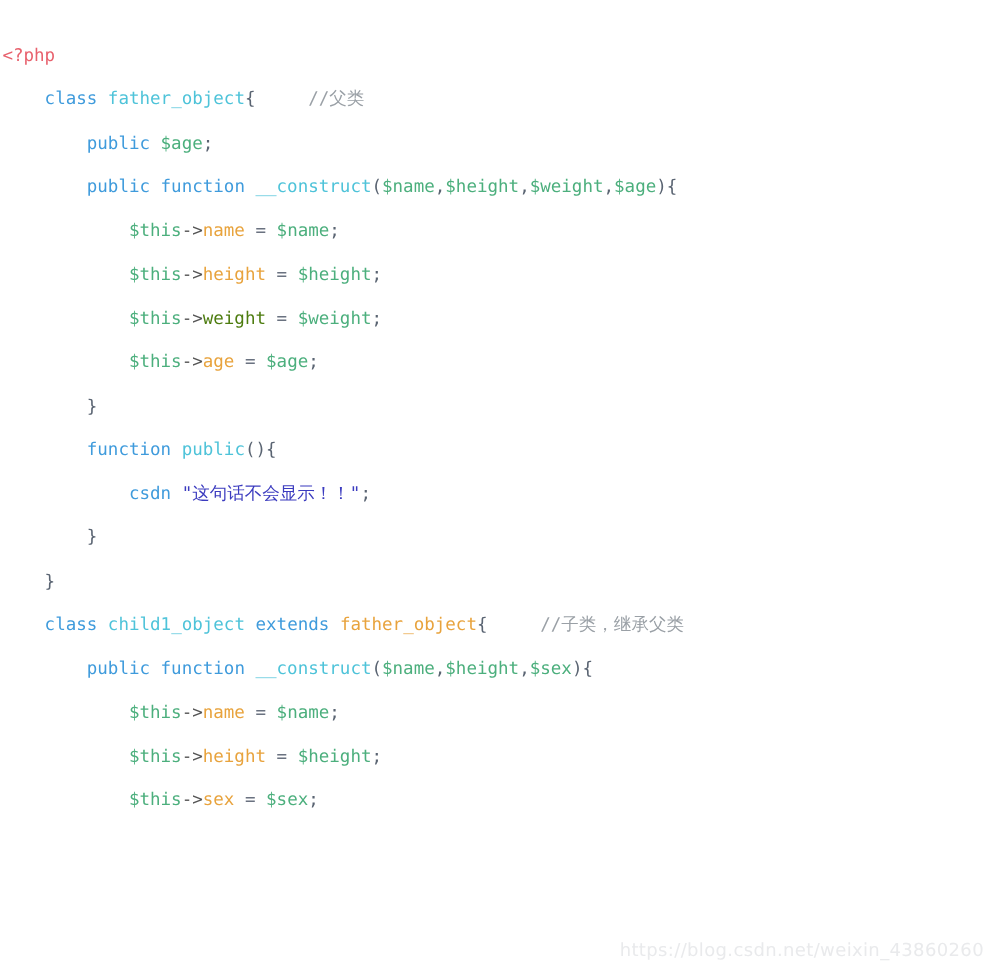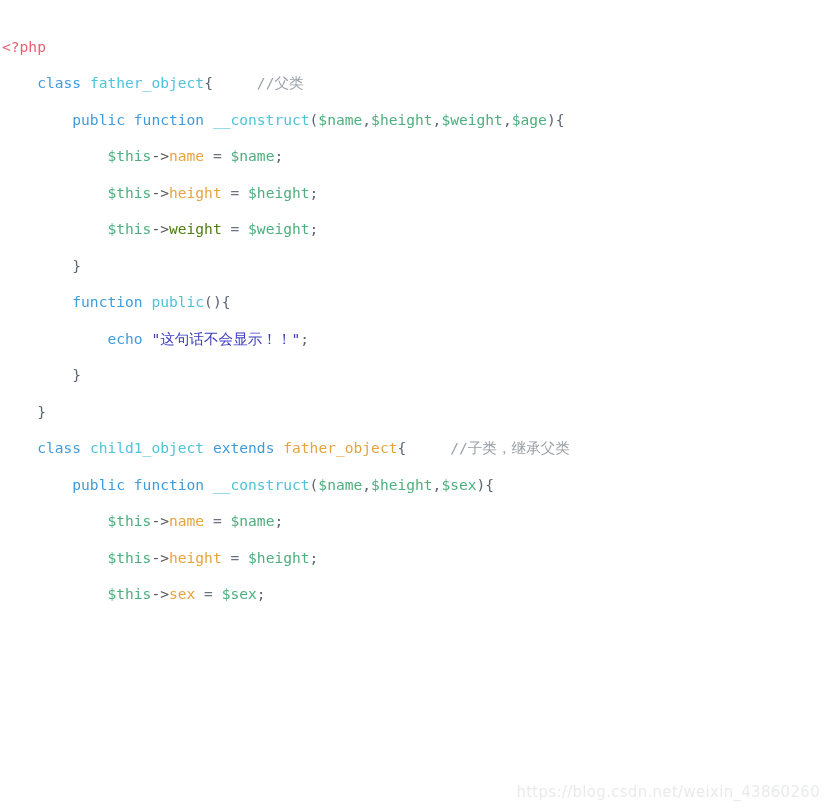--- a/index.html
+++ b/index.html
@@ -75,27 +75,29 @@
 </style>
 </head>
 <body style="background: rgb(255, 255, 255);">
 
 <div id="code-root">
 
   <div class="code-area">
 
 <span class="line"><span class="t-php" style="color: rgb(232, 97, 109);">&lt;?php</span></span>
 <span class="line">    <span class="t-kw" style="color: rgb(63, 155, 220);">class</span> <span class="t-cls" style="color: rgb(78, 195, 217);">father_object</span><span class="t-punc" style="color: rgb(90, 100, 114);">{</span>     <span class="t-cmt" style="color: rgb(154, 160, 166);">//父类</span></span>
+<span class="line">        <span class="t-kw" style="color: rgb(63, 155, 220);">public</span> <span class="t-var" style="color: rgb(76, 175, 125);">$age</span><span class="t-punc" style="color: rgb(90, 100, 114);">;</span></span>
 <span class="line">        <span class="t-kw" style="color: rgb(63, 155, 220);">public</span> <span class="t-kw" style="color: rgb(63, 155, 220);">function</span> <span class="t-fn" style="color: rgb(78, 195, 217);">__construct</span><span class="t-punc" style="color: rgb(90, 100, 114);">(</span><span class="t-var" style="color: rgb(76, 175, 125);">$name</span><span class="t-punc" style="color: rgb(90, 100, 114);">,</span><span class="t-var" style="color: rgb(76, 175, 125);">$height</span><span class="t-punc" style="color: rgb(90, 100, 114);">,</span><span class="t-var" style="color: rgb(76, 175, 125);">$weight</span><span class="t-punc" style="color: rgb(90, 100, 114);">,</span><span class="t-var" style="color: rgb(76, 175, 125);">$age</span><span class="t-punc" style="color: rgb(90, 100, 114);">){</span></span>
 <span class="line">            <span class="t-this" style="color: rgb(76, 175, 125);">$this</span><span class="t-arrow">-&gt;</span><span class="t-prop" style="color: rgb(232, 163, 61);">name</span> <span class="t-op">=</span> <span class="t-var" style="color: rgb(76, 175, 125);">$name</span><span class="t-punc" style="color: rgb(90, 100, 114);">;</span></span>
 <span class="line">            <span class="t-this" style="color: rgb(76, 175, 125);">$this</span><span class="t-arrow">-&gt;</span><span class="t-prop" style="color: rgb(232, 163, 61);">height</span> <span class="t-op">=</span> <span class="t-var" style="color: rgb(76, 175, 125);">$height</span><span class="t-punc" style="color: rgb(90, 100, 114);">;</span></span>
 <span class="line">            <span class="t-this" style="color: rgb(76, 175, 125);">$this</span><span class="t-arrow">-&gt;</span><span class="t-prop" style="color: #4d7c0f;">weight</span> <span class="t-op">=</span> <span class="t-var" style="color: rgb(76, 175, 125);">$weight</span><span class="t-punc" style="color: rgb(90, 100, 114);">;</span></span>
+<span class="line">            <span class="t-this" style="color: rgb(76, 175, 125);">$this</span><span class="t-arrow">-&gt;</span><span class="t-prop" style="color: rgb(232, 163, 61);">age</span> <span class="t-op">=</span> <span class="t-var" style="color: rgb(76, 175, 125);">$age</span><span class="t-punc" style="color: rgb(90, 100, 114);">;</span></span>
 <span class="line">        <span class="t-punc" style="color: rgb(90, 100, 114);">}</span></span>
 <span class="line">        <span class="t-kw" style="color: rgb(63, 155, 220);">function</span> <span class="t-fn" style="color: rgb(78, 195, 217);">public</span><span class="t-punc" style="color: rgb(90, 100, 114);">(){</span></span>
-<span class="line">            <span class="t-kw" style="color: rgb(63, 155, 220);">echo</span> <span class="t-str" style="color: rgb(59, 59, 191);">"这句话不会显示！！"</span><span class="t-punc" style="color: rgb(90, 100, 114);">;</span></span>
+<span class="line">            <span class="t-kw" style="color: rgb(63, 155, 220);">csdn</span> <span class="t-str" style="color: rgb(59, 59, 191);">"这句话不会显示！！"</span><span class="t-punc" style="color: rgb(90, 100, 114);">;</span></span>
 <span class="line">        <span class="t-punc" style="color: rgb(90, 100, 114);">}</span></span>
 <span class="line">    <span class="t-punc" style="color: rgb(90, 100, 114);">}</span></span>
 <span class="line">    <span class="t-kw" style="color: rgb(63, 155, 220);">class</span> <span class="t-cls" style="color: rgb(78, 195, 217);">child1_object</span> <span class="t-kw" style="color: rgb(63, 155, 220);">extends</span> <span class="t-clsref" style="color: rgb(232, 163, 61);">father_object</span><span class="t-punc" style="color: rgb(90, 100, 114);">{</span>     <span class="t-cmt" style="color: rgb(154, 160, 166);">//子类，继承父类</span></span>
 <span class="line">        <span class="t-kw" style="color: rgb(63, 155, 220);">public</span> <span class="t-kw" style="color: rgb(63, 155, 220);">function</span> <span class="t-fn" style="color: rgb(78, 195, 217);">__construct</span><span class="t-punc" style="color: rgb(90, 100, 114);">(</span><span class="t-var" style="color: rgb(76, 175, 125);">$name</span><span class="t-punc" style="color: rgb(90, 100, 114);">,</span><span class="t-var" style="color: rgb(76, 175, 125);">$height</span><span class="t-punc" style="color: rgb(90, 100, 114);">,</span><span class="t-var" style="color: rgb(76, 175, 125);">$sex</span><span class="t-punc" style="color: rgb(90, 100, 114);">){</span></span>
 <span class="line">            <span class="t-this" style="color: rgb(76, 175, 125);">$this</span><span class="t-arrow">-&gt;</span><span class="t-prop" style="color: rgb(232, 163, 61);">name</span> <span class="t-op">=</span> <span class="t-var" style="color: rgb(76, 175, 125);">$name</span><span class="t-punc" style="color: rgb(90, 100, 114);">;</span></span>
 <span class="line">            <span class="t-this" style="color: rgb(76, 175, 125);">$this</span><span class="t-arrow">-&gt;</span><span class="t-prop" style="color: rgb(232, 163, 61);">height</span> <span class="t-op">=</span> <span class="t-var" style="color: rgb(76, 175, 125);">$height</span><span class="t-punc" style="color: rgb(90, 100, 114);">;</span></span>
 <span class="line">            <span class="t-this" style="color: rgb(76, 175, 125);">$this</span><span class="t-arrow">-&gt;</span><span class="t-prop" style="color: rgb(232, 163, 61);">sex</span> <span class="t-op">=</span> <span class="t-var" style="color: rgb(76, 175, 125);">$sex</span><span class="t-punc" style="color: rgb(90, 100, 114);">;</span></span>
 
 
 

